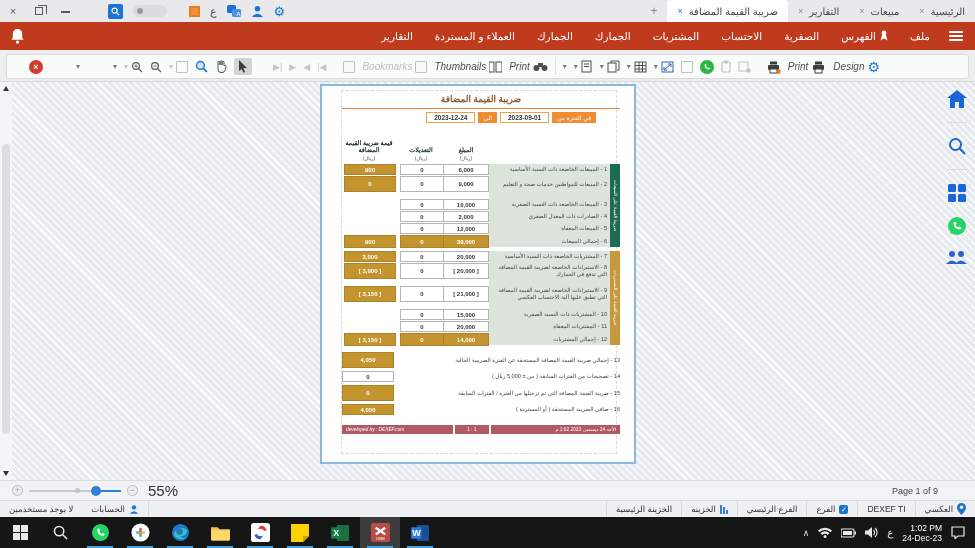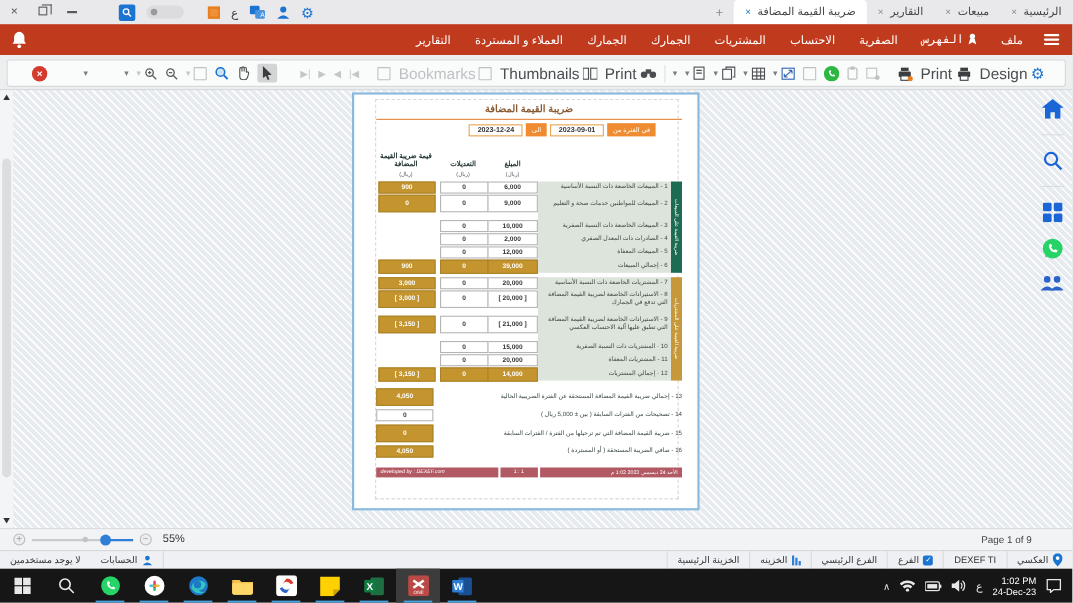--- a/index.html
+++ b/index.html
@@ -23,34 +23,34 @@
   .tab .x { color:#8b8b8b; font-size:9px; }
   .tab.active { background:#ffffff; border-radius:4px 4px 0 0; }
   .tab.active .x { color:#1b74d1; }
   .newtab { color:#8b8b8b; font-size:12px; padding:0 10px; display:flex; align-items:center; }
 
   
   #menubar { position:absolute; top:22px; left:0; width:975px; height:28px; background:#c03a1d; display:flex; align-items:center; direction:rtl; color:#fff; }
   .burger { width:14px; margin:0 12px 0 8px; }
   .burger div { height:2px; background:#fff; margin:2px 0; border-radius:1px; }
   .mitem { font-size:10.5px; padding:0 11px; white-space:nowrap; }
-  .mitem.withico { display:flex; align-items:flex-start; gap:4px;font-family:Liberation Mono, monospace; }
+  .mitem.withico { display:flex; align-items:flex-start; gap:4px; }
   #menubar .bell { margin-right:auto; margin-left:10px; }
 
   
   #toolwrap { position:absolute; top:50px; left:0; width:975px; height:32px; background:#eceef0; border-bottom:1px solid #d5d7d9; padding:4px 6px 3px; }
   #toolbar { height:25px; background:#fafbfb; border:1px solid #d9d9d9; border-radius:3px; display:flex; align-items:center; padding:0 8px; gap:7px; }
   .tool { display:flex; align-items:center; color:#5a5d60; font-size:10px; gap:3px; }
   .tool.disabled { color:#bfc2c4; }
   .caret { color:#7a7d80; font-size:8px; }
   .caret.dis { color:#c4c7c9; }
   .redclose { width:14px; height:14px; border-radius:50%; background:#d23b2e; color:#fff; font-size:9px; line-height:14px; text-align:center; font-weight:bold; }
   .active-tool { background:#d2d4d6; border-radius:2px; padding:2px 4px; }
   .sep { width:1px; height:16px; background:#e0e0e0; }
-  .lbl { font-size:14px; color:#4b4e51; }
+  .lbl { font-size:10px; color:#4b4e51;font-style:italic; }
   .lbl.dis { color:#bfc2c4; }
   .sq-ico { width:12px; height:12px; border:1px solid currentColor; border-radius:1px; position:relative; }
   .navgly { font-size:9px; color:#c4c7c9; }
 
   
   #main { position:absolute; top:82px; left:0; width:975px; height:398px;
           background:#e7ebf0; background-image:repeating-linear-gradient(45deg, rgba(255,255,255,.85) 0 1.5px, rgba(0,0,0,0) 1.5px 5px); }
   #lscroll { position:absolute; left:0; top:0; width:12px; height:398px; background:#f4f5f6; }
   #lscroll .thumb { position:absolute; left:2px; top:62px; width:8px; height:290px; background:#dcdddf; border-radius:4px; }
   .scr-arrow { position:absolute; left:3px; width:0; height:0; border-left:3.5px solid transparent; border-right:3.5px solid transparent; }
@@ -102,21 +102,21 @@
   #sidebar { position:absolute; right:0; top:0; width:37px; height:398px; display:flex; flex-direction:column; align-items:center; padding-top:8px; gap:14px; }
   .sb-div { width:20px; border-top:1px solid #d9dde2; }
 
   
   #zoomstrip { position:absolute; top:480px; left:0; width:975px; height:20px; background:#f1f3f5; border-top:1px solid #dadcdf; display:flex; align-items:center; padding:0 12px; }
   .zcirc { width:11px; height:11px; border-radius:50%; border:1px solid #b9bcbe; color:#9a9da0; font-size:9px; line-height:9px; text-align:center; background:#eceeef; }
   .ztrack { width:92px; height:2px; background:#c9cccf; margin:0 6px; position:relative; }
   .ztrack .tick { position:absolute; left:46px; top:-2px; width:5px; height:5px; border-radius:50%; background:#c2c5c8; }
   .ztrack .fill { position:absolute; left:66px; right:0; top:0; height:2px; background:#2f7fd6; }
   .ztrack .knob { position:absolute; left:62px; top:-4px; width:10px; height:10px; border-radius:50%; background:#2f7fd6; }
-  .zpct { font-size:10px; color:#333; margin-left:10px; }
+  .zpct { font-size:15px; color:#333; margin-left:10px; }
   .pageinfo { margin-left:auto; font-size:9px; color:#444; padding-right:25px; }
 
   
   #statusbar { position:absolute; top:500px; left:0; width:975px; height:17px; background:#eef0f3; border-top:1px solid #d6d8db; display:flex; direction:rtl; align-items:center; font-size:8.5px; color:#333; }
   .sitem { display:flex; align-items:center; gap:4px; padding:0 9px; height:100%; border-left:1px solid #d8dadd; white-space:nowrap; }
   .chk { width:9px; height:9px; background:#1b74d1; border-radius:2px; color:#fff; font-size:7px; line-height:9px; text-align:center; }
   .bars { display:flex; align-items:flex-end; gap:1px; height:9px; }
   .bars i { width:2px; background:#2f7fd6; display:block; }
   .sleft { margin-right:auto; display:flex; direction:rtl; height:100%; }
 

